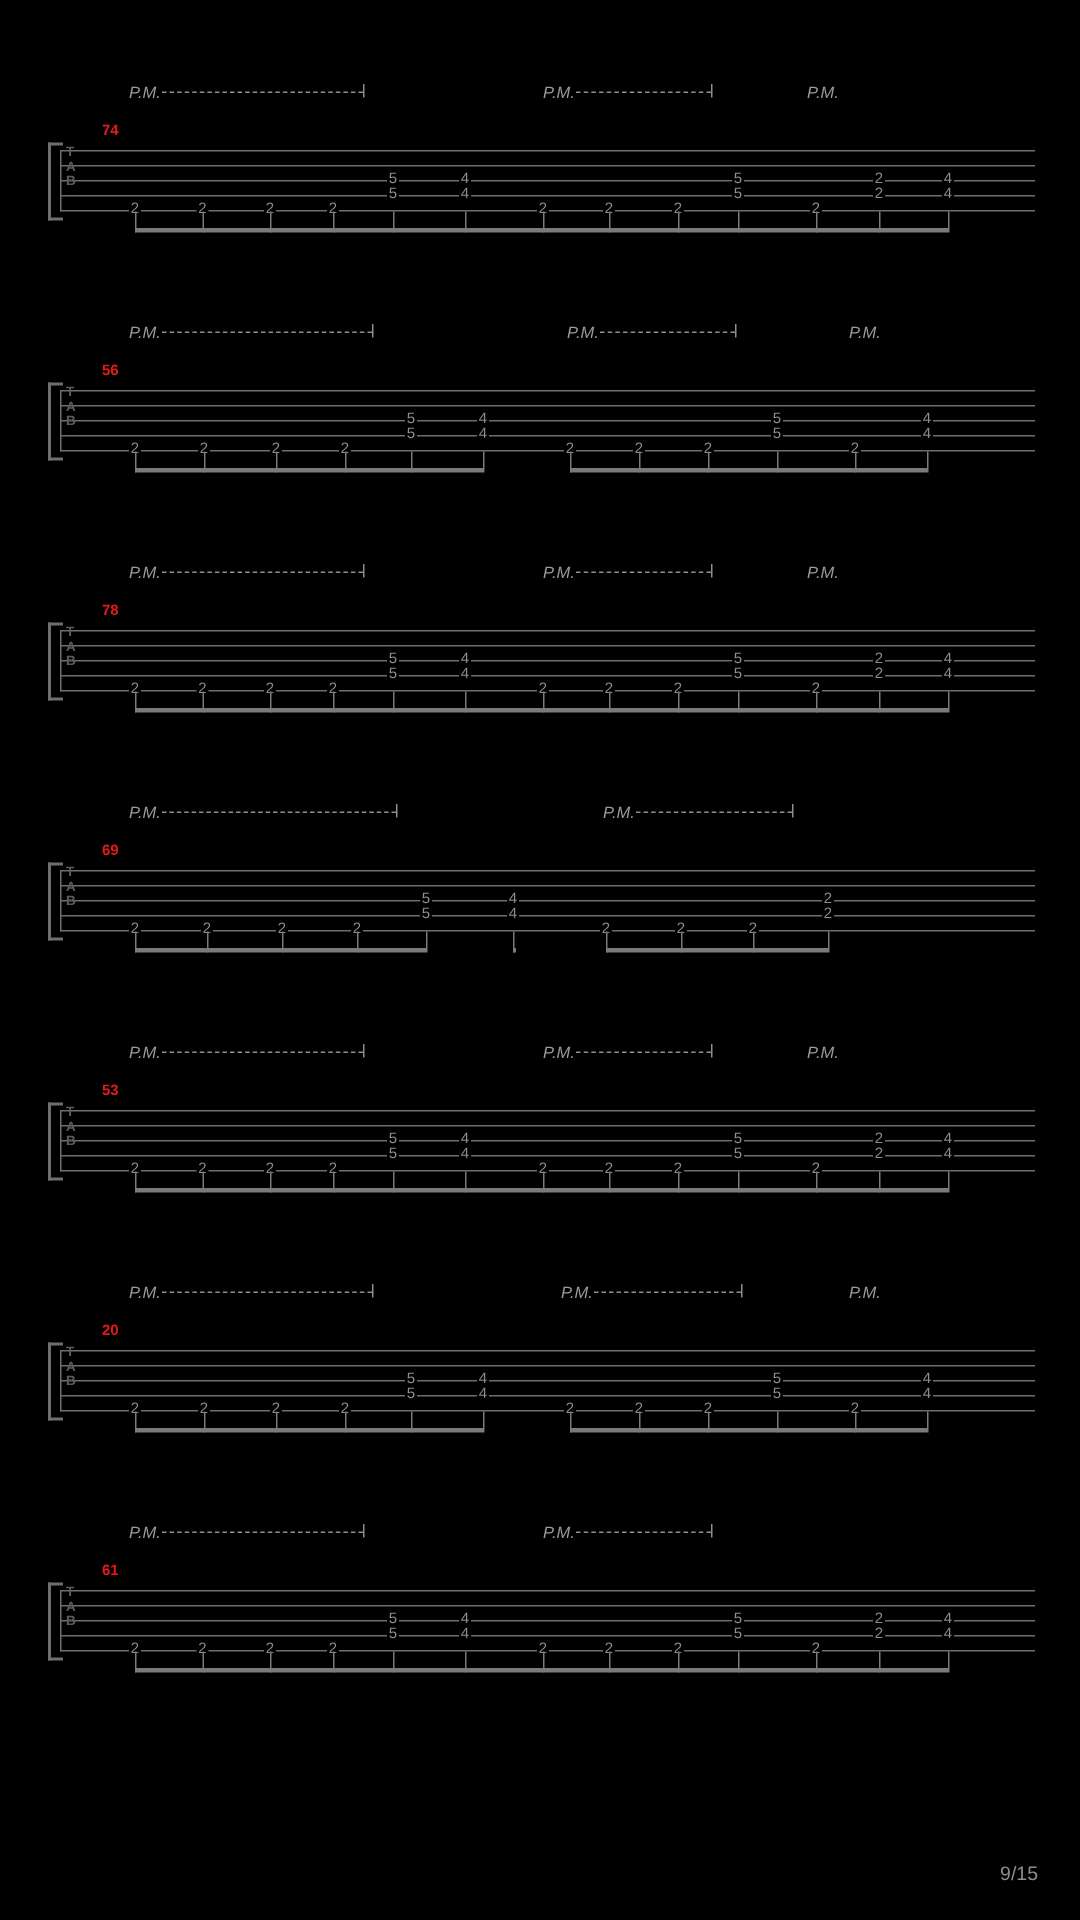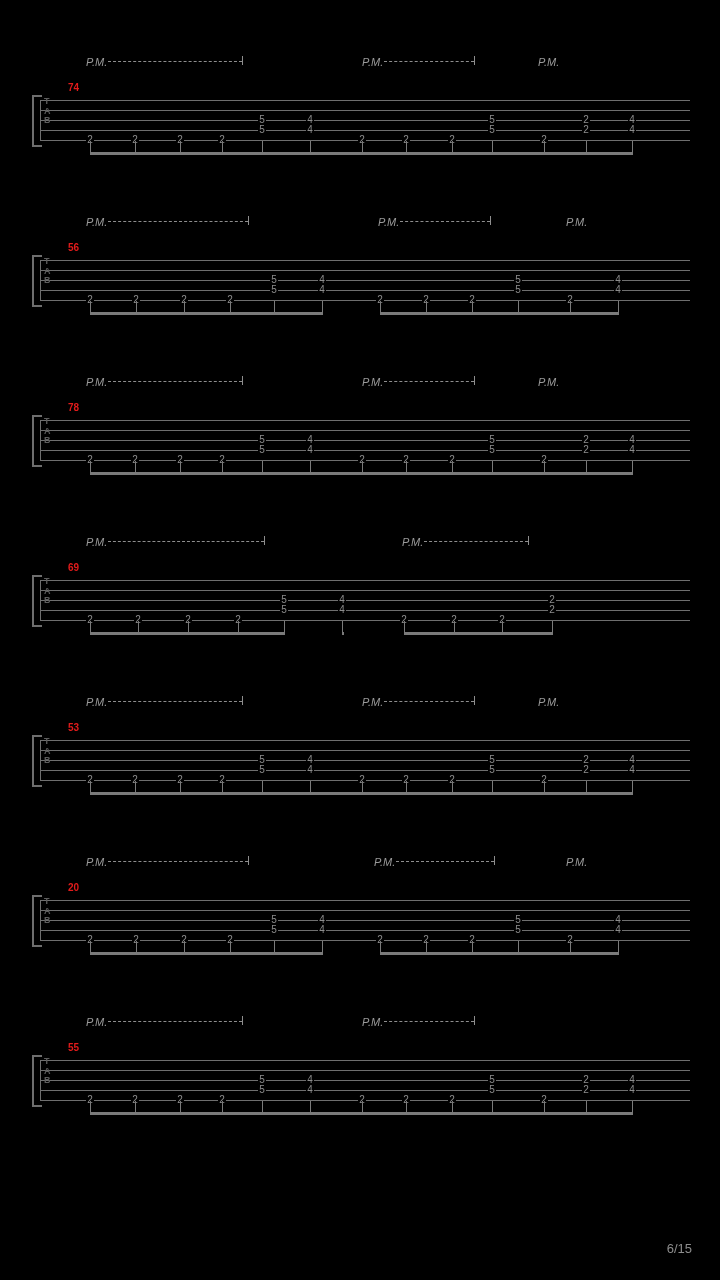--- a/index.html
+++ b/index.html
@@ -466,21 +466,21 @@
         <div class="stem" style="left: 530px; top: 41px; height: 14px;"></div>
         <div class="stem" style="left: 578px; top: 41px; height: 14px;"></div>
         <div class="beam" style="left: 340px; width: 238px; top: 52px;"></div>
       </div>
     </div>
     <div class="system" style="top: 1012px;">
       <div class="pm-row">
         <div class="pm" style="left: 86px;"><span class="pm-label">P.M.</span><div class="pm-dash" style="width: 134px;"></div><div class="pm-end" style="left: 156px;"></div></div>
         <div class="pm" style="left: 362px;"><span class="pm-label">P.M.</span><div class="pm-dash" style="width: 90px;"></div><div class="pm-end" style="left: 112px;"></div></div>
       </div>
-      <div class="barnum" style="left: 68px; top: 30px;">55</div>
+      <div class="barnum" style="left: 68px; top: 30px;">61</div>
       <div class="staff" style="top: 48px;">
         <div class="line l0"></div>
         <div class="line l1"></div>
         <div class="line l2"></div>
         <div class="line l3"></div>
         <div class="line l4"></div>
         <div class="brace"></div>
         <div class="startbar"></div>
         <div class="tabword">
           <div>T</div>
@@ -514,14 +514,14 @@
         <div class="stem" style="left: 322px; top: 41px; height: 14px;"></div>
         <div class="stem" style="left: 366px; top: 41px; height: 14px;"></div>
         <div class="stem" style="left: 412px; top: 41px; height: 14px;"></div>
         <div class="stem" style="left: 452px; top: 41px; height: 14px;"></div>
         <div class="stem" style="left: 504px; top: 41px; height: 14px;"></div>
         <div class="stem" style="left: 546px; top: 41px; height: 14px;"></div>
         <div class="stem" style="left: 592px; top: 41px; height: 14px;"></div>
         <div class="beam" style="left: 50px; width: 542px; top: 52px;"></div>
       </div>
     </div>
-    <div class="pagenum">6/15</div>
+    <div class="pagenum">9/15</div>
   </div>
 
 </body></html>

